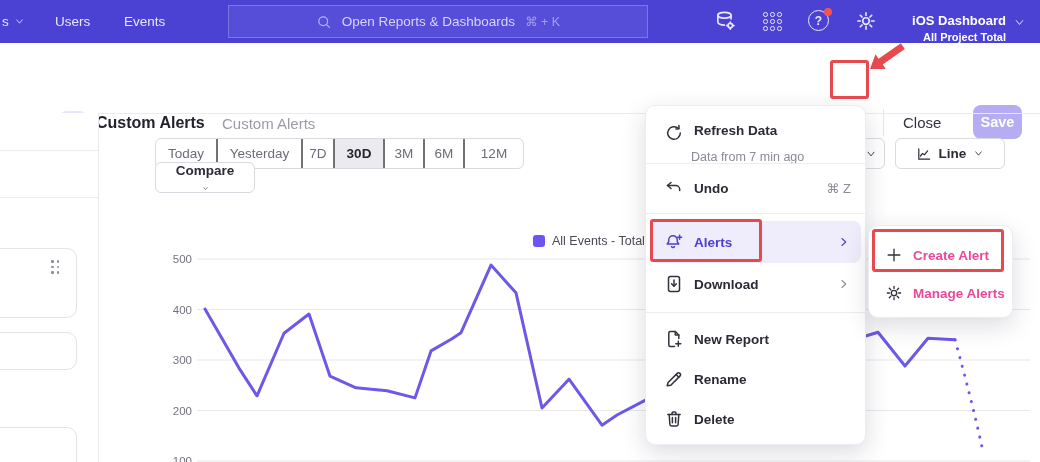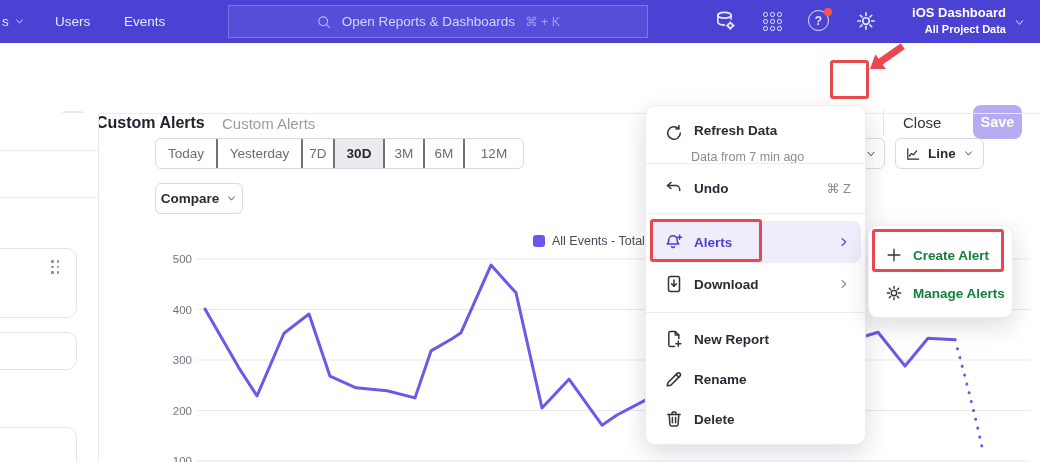--- a/index.html
+++ b/index.html
@@ -17,21 +17,21 @@
   .searchbar .kbd { color:#a5a0ec; font-size:12.5px; }
   .nav-ic { top:10px; width:22px; height:22px; color:#e9e8fb; cursor:pointer; }
   .grid-ic { display:grid; grid-template-columns:repeat(3,5px); grid-template-rows:repeat(3,5px); gap:2px; }
   .grid-ic i { width:4.5px; height:4.5px; border:1.4px solid #e9e8fb; border-radius:50%; }
   .help-c { width:21px; height:21px; border:1.6px solid #e9e8fb; border-radius:50%;
             display:flex; align-items:center; justify-content:center; color:#e9e8fb;
             font-size:12px; font-weight:bold; }
   .help-dot { position:absolute; right:-2px; top:-2px; width:8px; height:8px;
               background:#f4544d; border-radius:50%; }
   .project { right:34px; top:4px; text-align:right; color:#fff; cursor:pointer; }
-  .project .p-name { font-size:13px; font-weight:bold; line-height:18px; }
+  .project .p-name { font-size:13px; font-weight:bold; line-height:18px;margin-top:8px; }
   .project .p-scope { font-size:11px; font-weight:bold; line-height:14px; }
 
   
   .header { left:0; top:43px; width:1040px; height:70px; background:#fff; }
   .page-rule { left:0; top:113px; width:1040px; height:1px; background:#ebebef; z-index:1; }
   .title-ic { left:60px; top:68px; width:26px; height:26px; background:#eae6fb; border-radius:6px;
               display:flex; align-items:center; justify-content:center; color:#6a5ae0; }
   .h-title { left:96px; top:71px; font-size:16px; font-weight:bold; color:#23232e; }
   .h-crumb { left:222px; top:72px; font-size:15px; color:#9b9ba8; }
   .avatar { left:652px; top:64px; width:29px; height:29px; border-radius:50%; background:#ed685e;
@@ -60,23 +60,23 @@
   
   .seg { left:155px; top:138px; height:31px; border:1px solid #d9d9df; border-radius:6px;
          display:flex; overflow:hidden; background:#fff; z-index:2; }
   .seg > div { display:flex; align-items:center; justify-content:center; gap:7px;
                font-size:13.5px; color:#6c6c78; border-left:2px solid #737373; cursor:pointer; }
   .seg > div:first-child { border-left:none; }
   .seg .sel { background:#ebebef; color:#26262e; font-weight:bold; }
   .btn { border:1px solid #d9d9df; border-radius:6px; background:#fff; height:31px;
          display:flex; align-items:center; justify-content:center; gap:7px; font-size:13.5px;
          color:#2b2b36; font-weight:600; cursor:pointer; }
-  .compare { left:155px; top:183px; width:88px; z-index:2; }
+  .compare { left:155px; top:162px; width:100px; z-index:2;flex-direction:column; }
   .sliver-btn { left:846px; top:138px; width:39px; z-index:2; justify-content:flex-end; padding-right:7px; }
-  .line-btn { left:895px; top:138px; width:89px; z-index:2; }
+  .line-btn { left:895px; top:138px; width:110px; z-index:2; }
 
   
   #chart-svg { left:100px; top:113px; z-index:1; }
   .legend { left:533px; top:234px; display:flex; align-items:center; gap:7px; z-index:1; }
   .legend i { width:12px; height:12px; background:#6f54f0; border-radius:3px; }
   .legend span { font-size:12.5px; color:#4b4b58; }
 
   
   .menu { left:645px; top:105px; width:221px; height:340px; background:#fff; border-radius:10px;
           border:1px solid #ececf2; box-shadow:0 8px 24px rgba(40,40,70,.16); z-index:10; }
@@ -89,21 +89,21 @@
   .m-chev { margin-left:auto; width:14px; height:14px; color:#8b8b97; }
   .m-hr { position:absolute; left:0; right:0; height:1px; background:#ececf1; }
   .m-hl { position:absolute; left:4px; right:4px; top:115px; height:42px;
           background:#efecfb; border-radius:8px; }
   .purple, .purple .ic, .purple .m-chev { color:#4b40d0 !important; }
 
   
   .submenu { left:868px; top:225px; width:145px; height:93px; background:#fff; border-radius:10px;
              border:1px solid #ececf2; box-shadow:0 8px 24px rgba(40,40,70,.16); z-index:11; }
   .s-item { position:absolute; left:0; right:0; height:40px; display:flex; align-items:center;
-            padding-left:16px; gap:10px; font-size:13.5px; font-weight:600; color:#15803d; cursor:pointer; }
+            padding-left:16px; gap:10px; font-size:13.5px; font-weight:600; color:#ec4899; cursor:pointer; }
   .s-item .ic { width:18px; height:18px; color:#32323d; flex:none; }
 
   
   .rbox { border:3px solid #e8494e; border-radius:3px; z-index:20; pointer-events:none; }
   .r-more   { left:830px; top:60px;  width:39px;  height:39px; }
   .r-alerts { left:650px; top:219px; width:112px; height:43px; }
   .r-create { left:872px; top:229px; width:132px; height:43px; }
   .r-arrow  { left:856px; top:43px; z-index:20; pointer-events:none; }
 
   svg.stk { fill:none; stroke:currentColor; stroke-width:1.5; stroke-linecap:round; stroke-linejoin:round; }
@@ -246,21 +246,21 @@
   </div>
   <div class="abs nav-ic" style="left:855px">
     <svg class="stk" width="22" height="22" viewBox="0 0 20 20">
         <circle cx="10" cy="10" r="3"></circle>
         <path d="M10 2.6v2.3M10 15.1v2.3M2.6 10h2.3M15.1 10h2.3M4.8 4.8l1.6 1.6M13.6 13.6l1.6 1.6M15.2 4.8l-1.6 1.6M6.4 13.6l-1.6 1.6"></path>
       </svg>
   </div>
 
   <div class="abs project">
     <div class="p-name">iOS Dashboard</div>
-    <div class="p-scope">All Project Data</div>
+    <div class="p-scope">All Project Total</div>
   </div>
   <svg class="stk abs" style="right:14px;top:16px;color:#e9e8fb" width="13" height="13" viewBox="0 0 20 20">
       <polyline points="5,7 10,13 15,7"></polyline>
     </svg>
 </div>
 
 <div class="abs header">
   <div class="abs title-ic">
     <svg class="stk" width="17" height="17" viewBox="0 0 20 20" stroke-dasharray="2.2 1.6">
         <rect x="3" y="3" width="14" height="14" rx="2"></rect>

